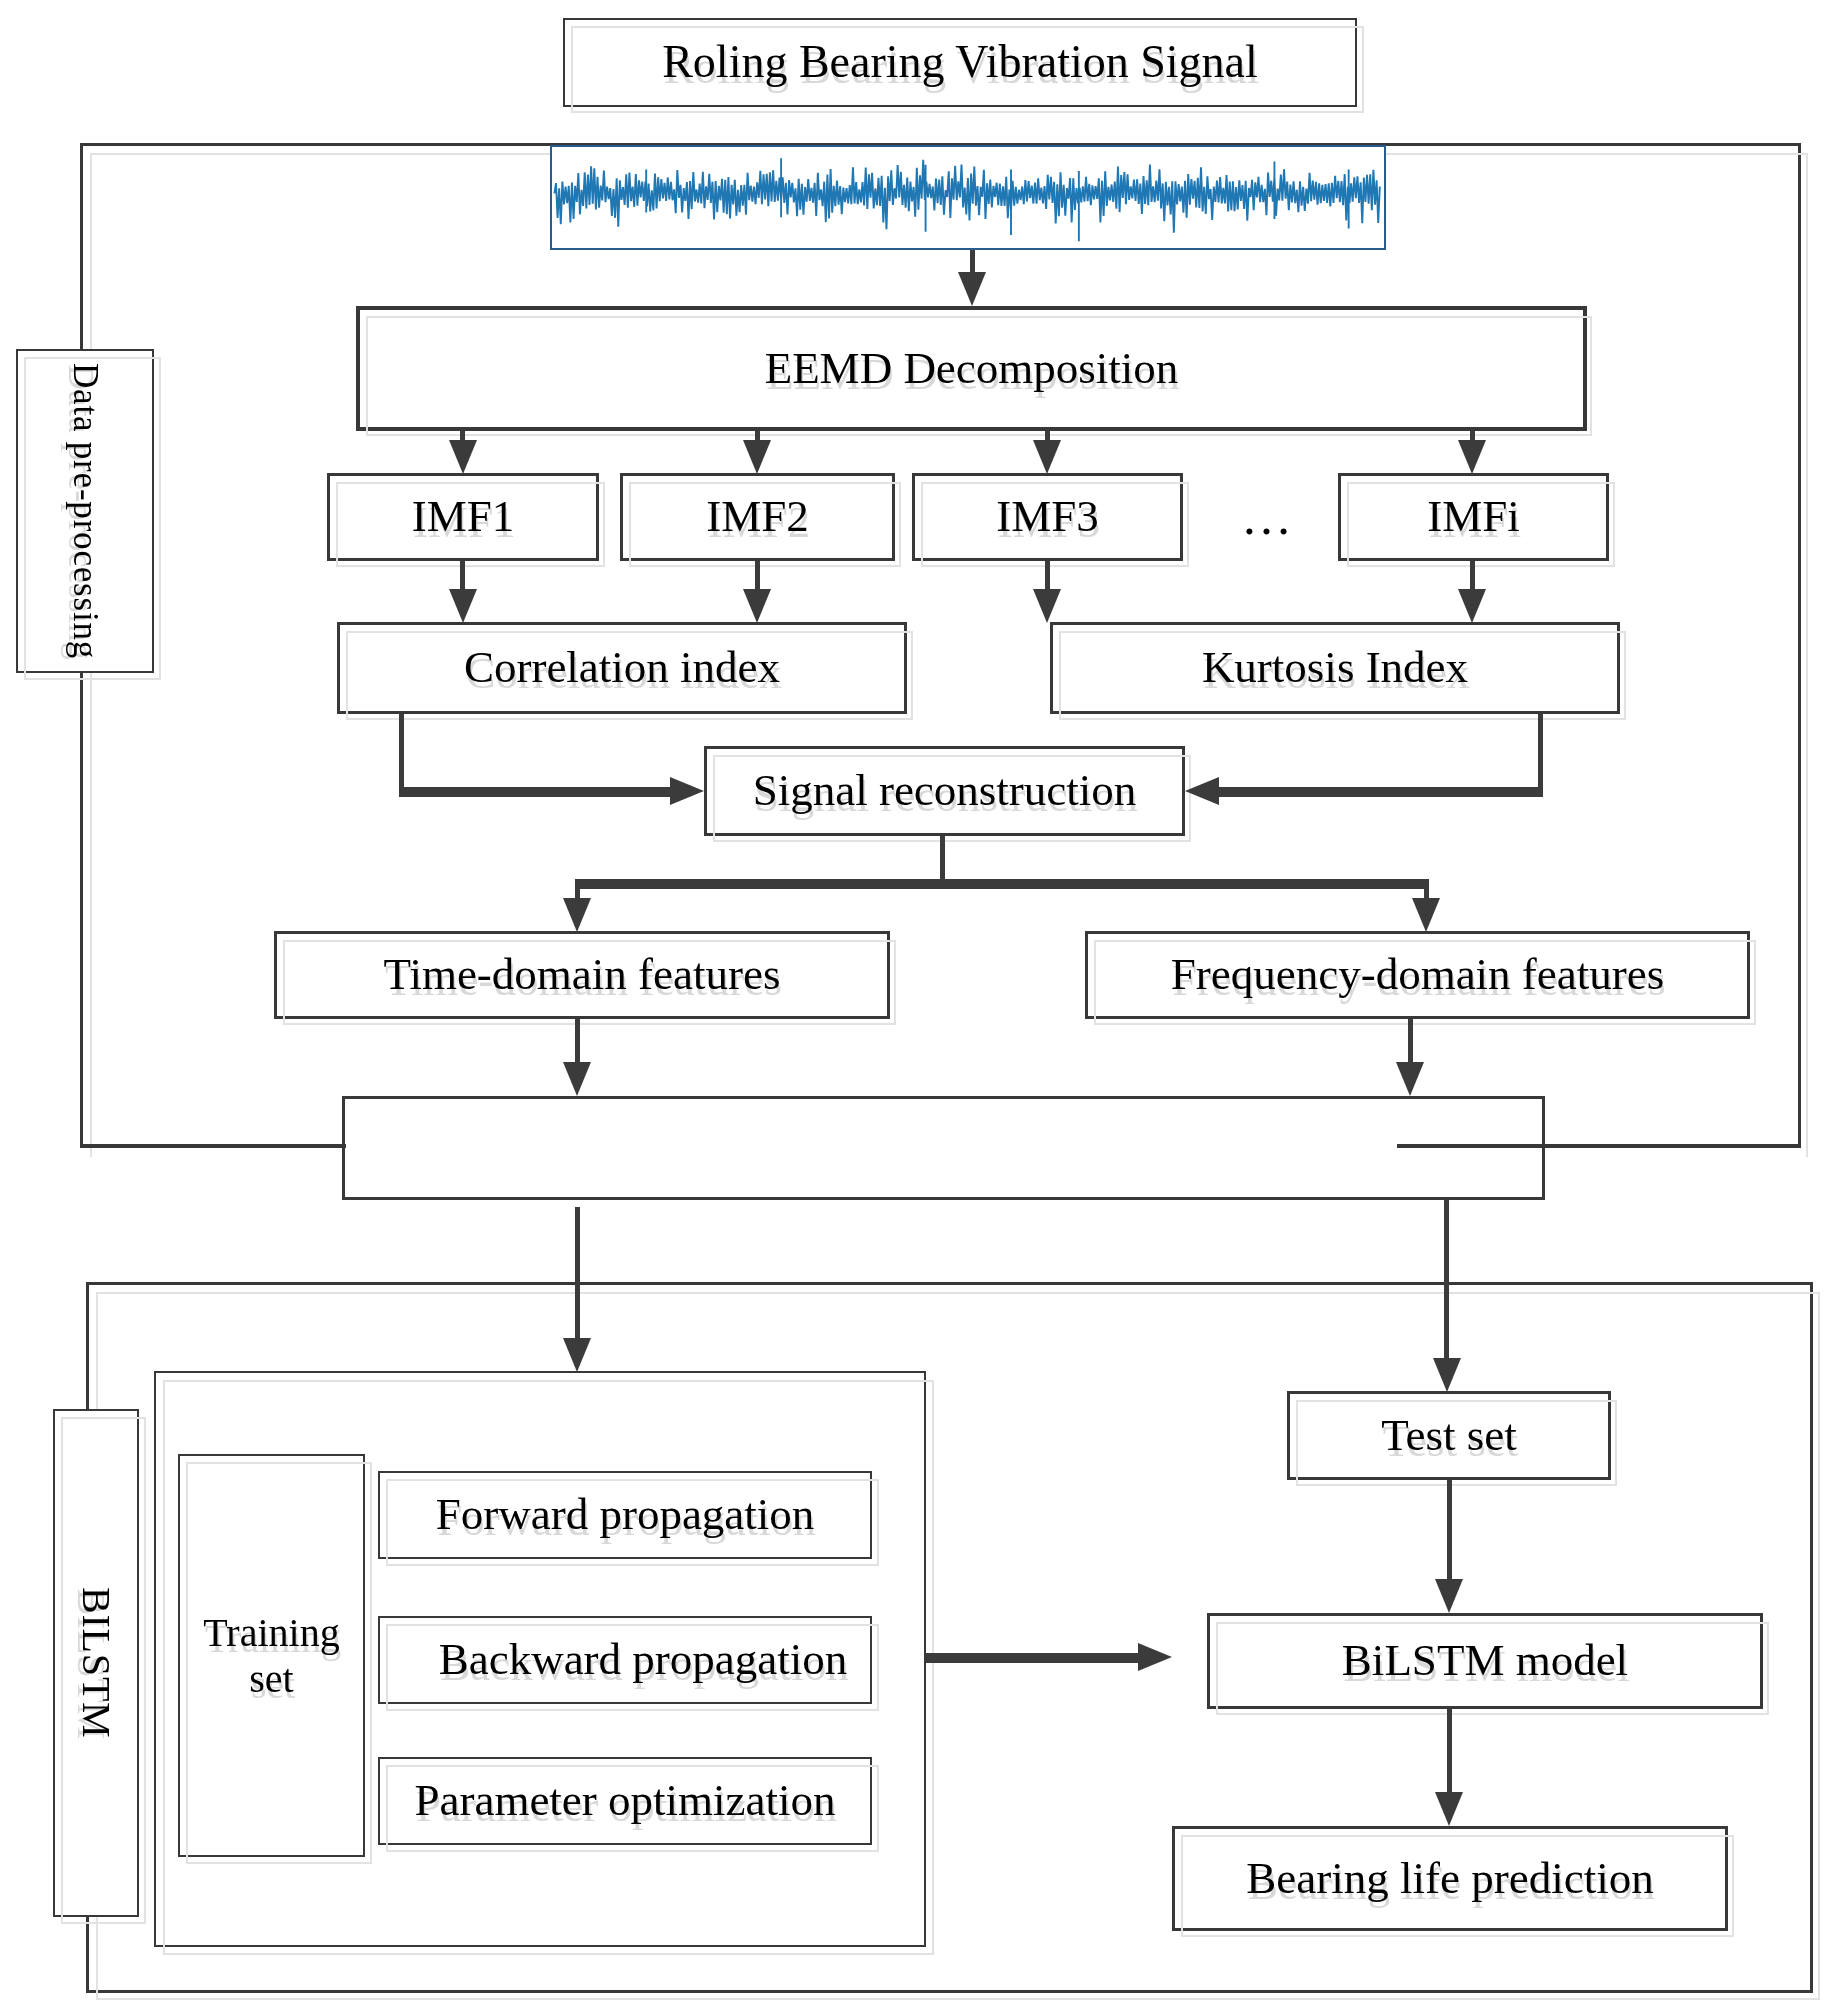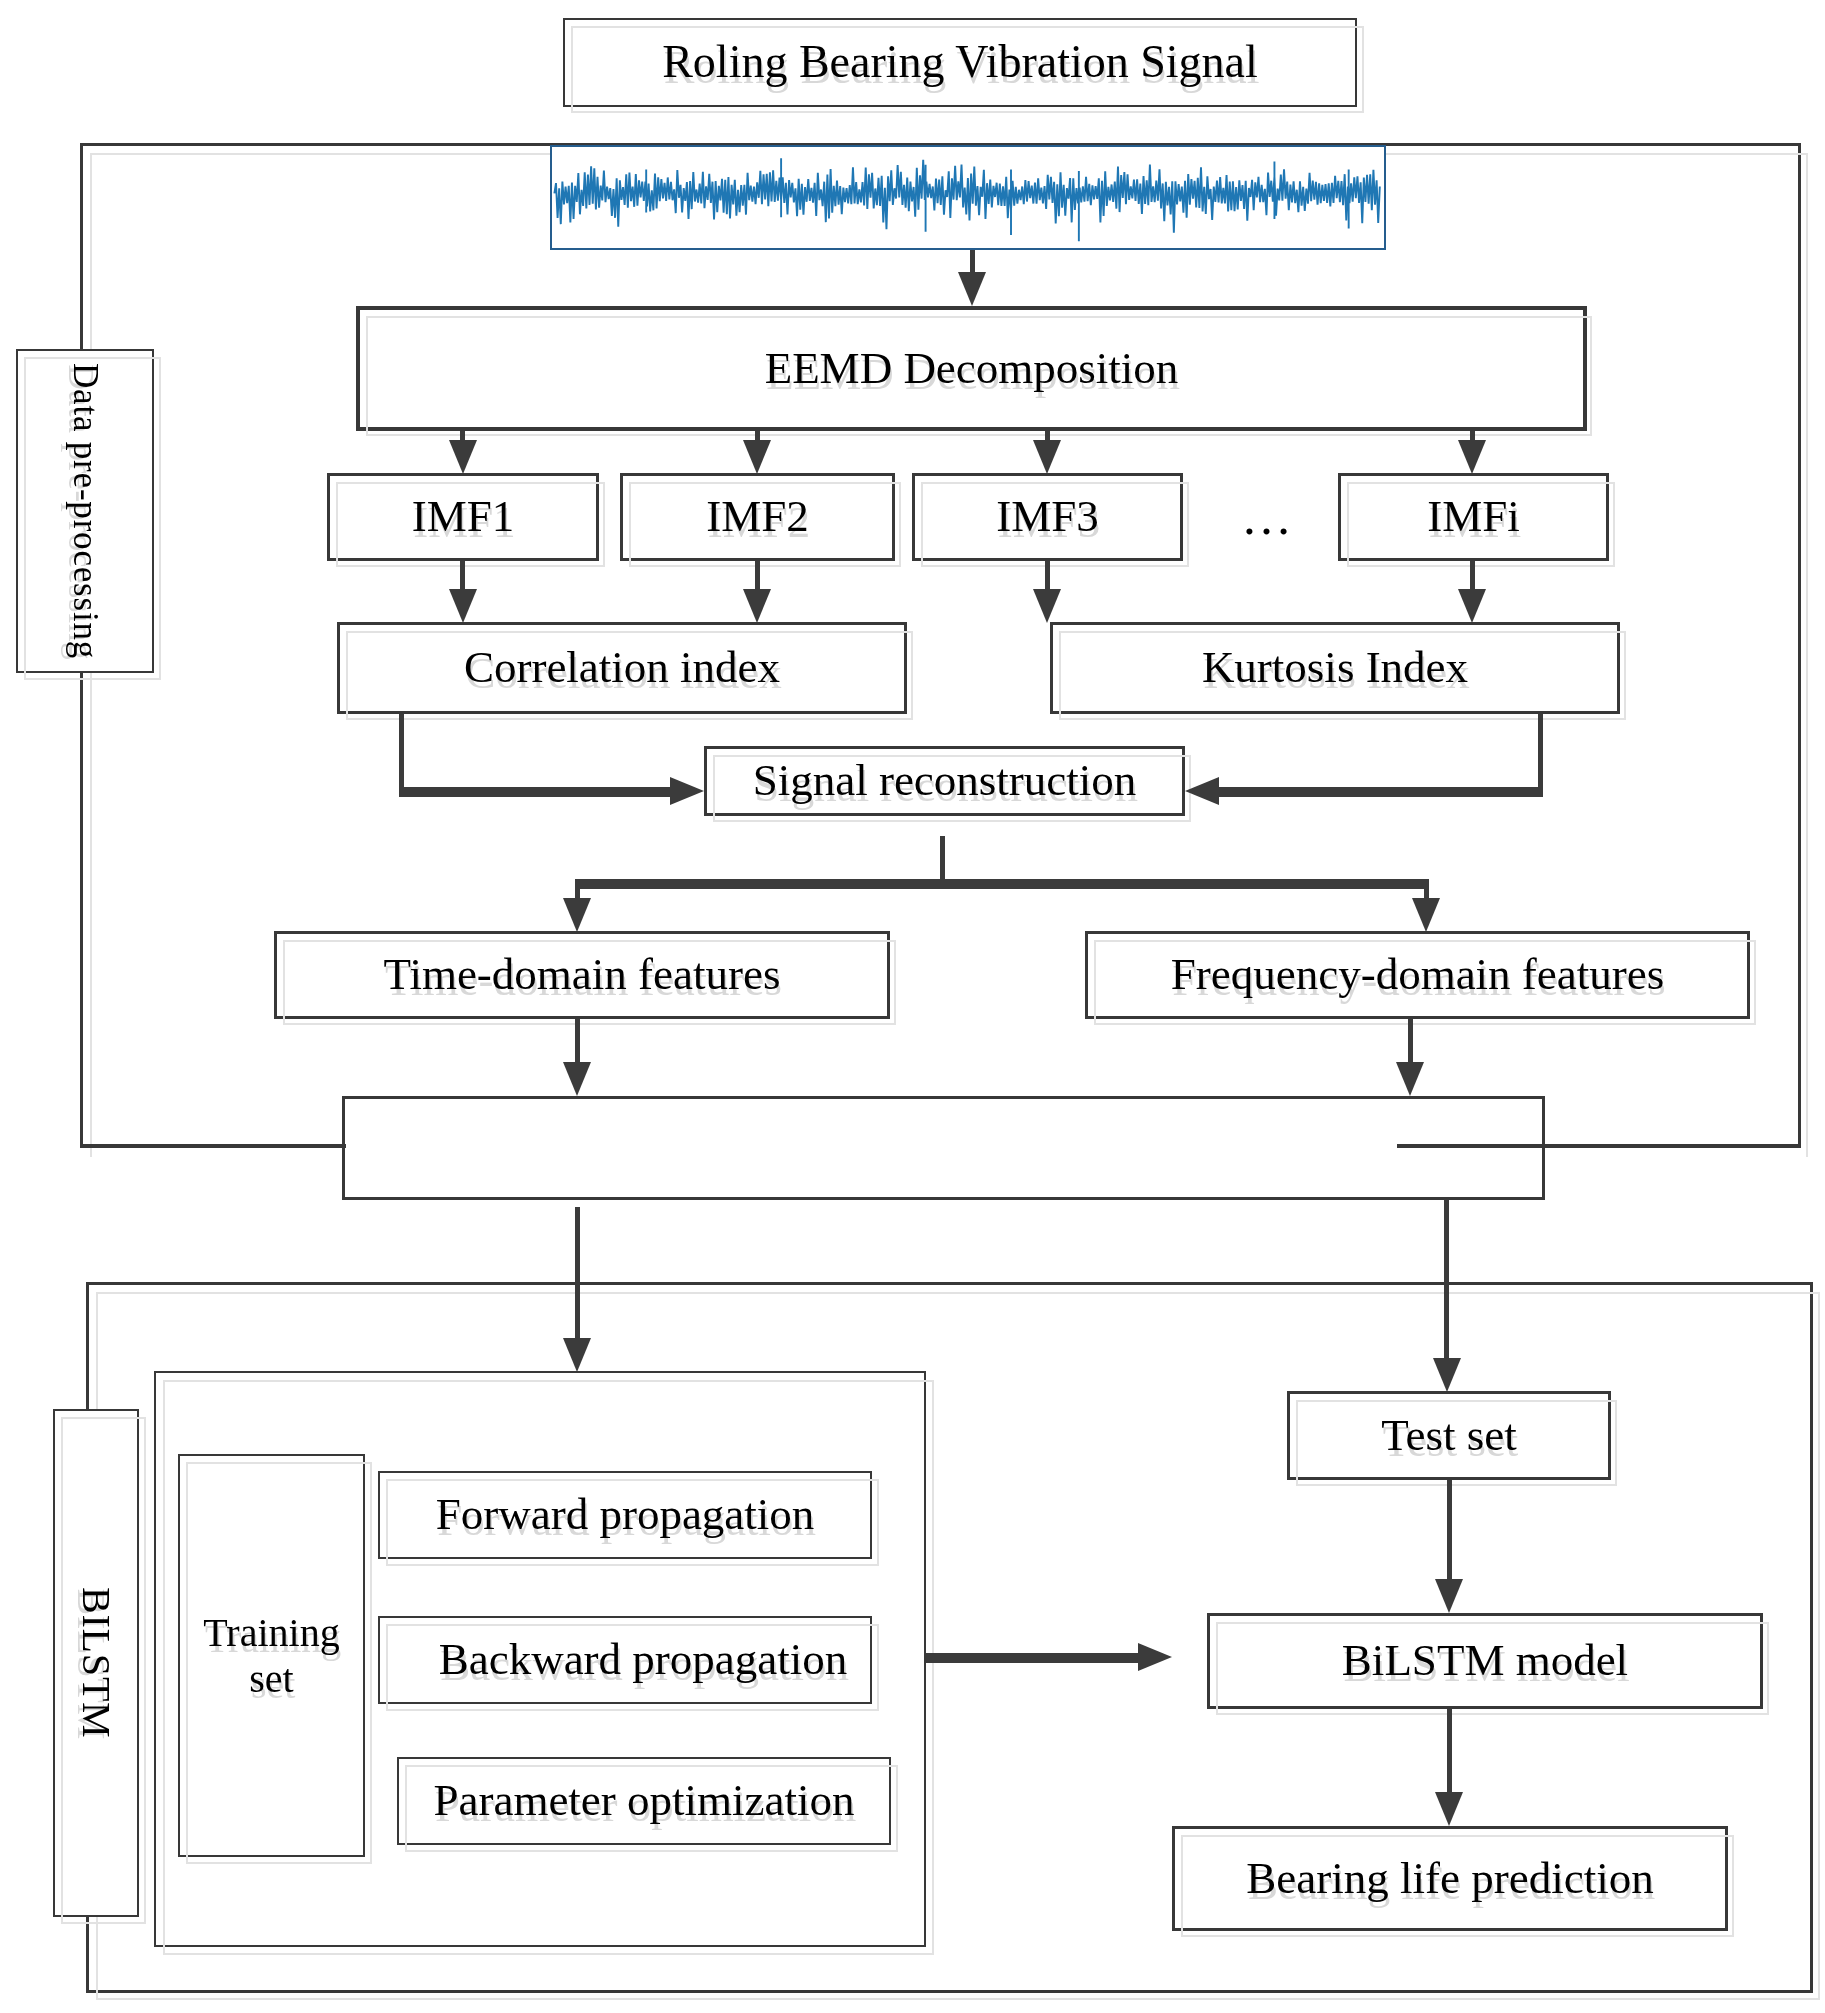--- a/index.html
+++ b/index.html
@@ -109,21 +109,21 @@
     <span>Correlation index</span>
   </div>
 
   <div class="box ghosted" style="left:1338px; top:473px; width:271px; height:88px;">
     <span>IMFi</span>
   </div>
   <div class="box ghosted" style="left:1050px; top:622px; width:570px; height:92px;">
     <span>Kurtosis Index</span>
   </div>
 
-  <div class="box ghosted" style="left:704px; top:746px; width:481px; height:70px;text-align:right;">
+  <div class="box ghosted" style="left:704px; top:746px; width:481px; height:90px;text-align:right;">
     <span>Signal reconstruction</span>
   </div>
 
   <div class="box ghosted" style="left:274px; top:931px; width:616px; height:88px;">
     <span>Time-domain features</span>
   </div>
   <div class="box ghosted" style="left:1085px; top:931px; width:665px; height:88px;align-items:center;">
     <span>Frequency-domain features</span>
   </div>
 
@@ -131,21 +131,21 @@
 
   <div class="box ghosted small-font" style="left:178px; top:1454px; width:187px; height:403px; border-width:2.4px;justify-content:flex-end;">
     <span>Training set</span>
   </div>
   <div class="box ghosted" style="left:378px; top:1471px; width:494px; height:88px; border-width:2.4px;">
     <span>Forward propagation</span>
   </div>
   <div class="box ghosted" style="left:378px; top:1616px; width:494px; height:88px; border-width:2.4px;padding-left:36px;">
     <span>Backward propagation</span>
   </div>
-  <div class="box ghosted" style="left:378px; top:1757px; width:494px; height:88px; border-width:2.4px;margin-left:19px;">
+  <div class="box ghosted" style="left:378px; top:1757px; width:494px; height:88px; border-width:2.4px;">
     <span>Parameter optimization</span>
   </div>
 
   <div class="box ghosted" style="left:1287px; top:1391px; width:324px; height:89px;">
     <span>Test set</span>
   </div>
   <div class="box ghosted" style="left:1172px; top:1613px; width:556px; height:96px;margin-left:35px;">
     <span>BiLSTM model</span>
   </div>
   <div class="box ghosted" style="left:1172px; top:1826px; width:556px; height:105px;">

